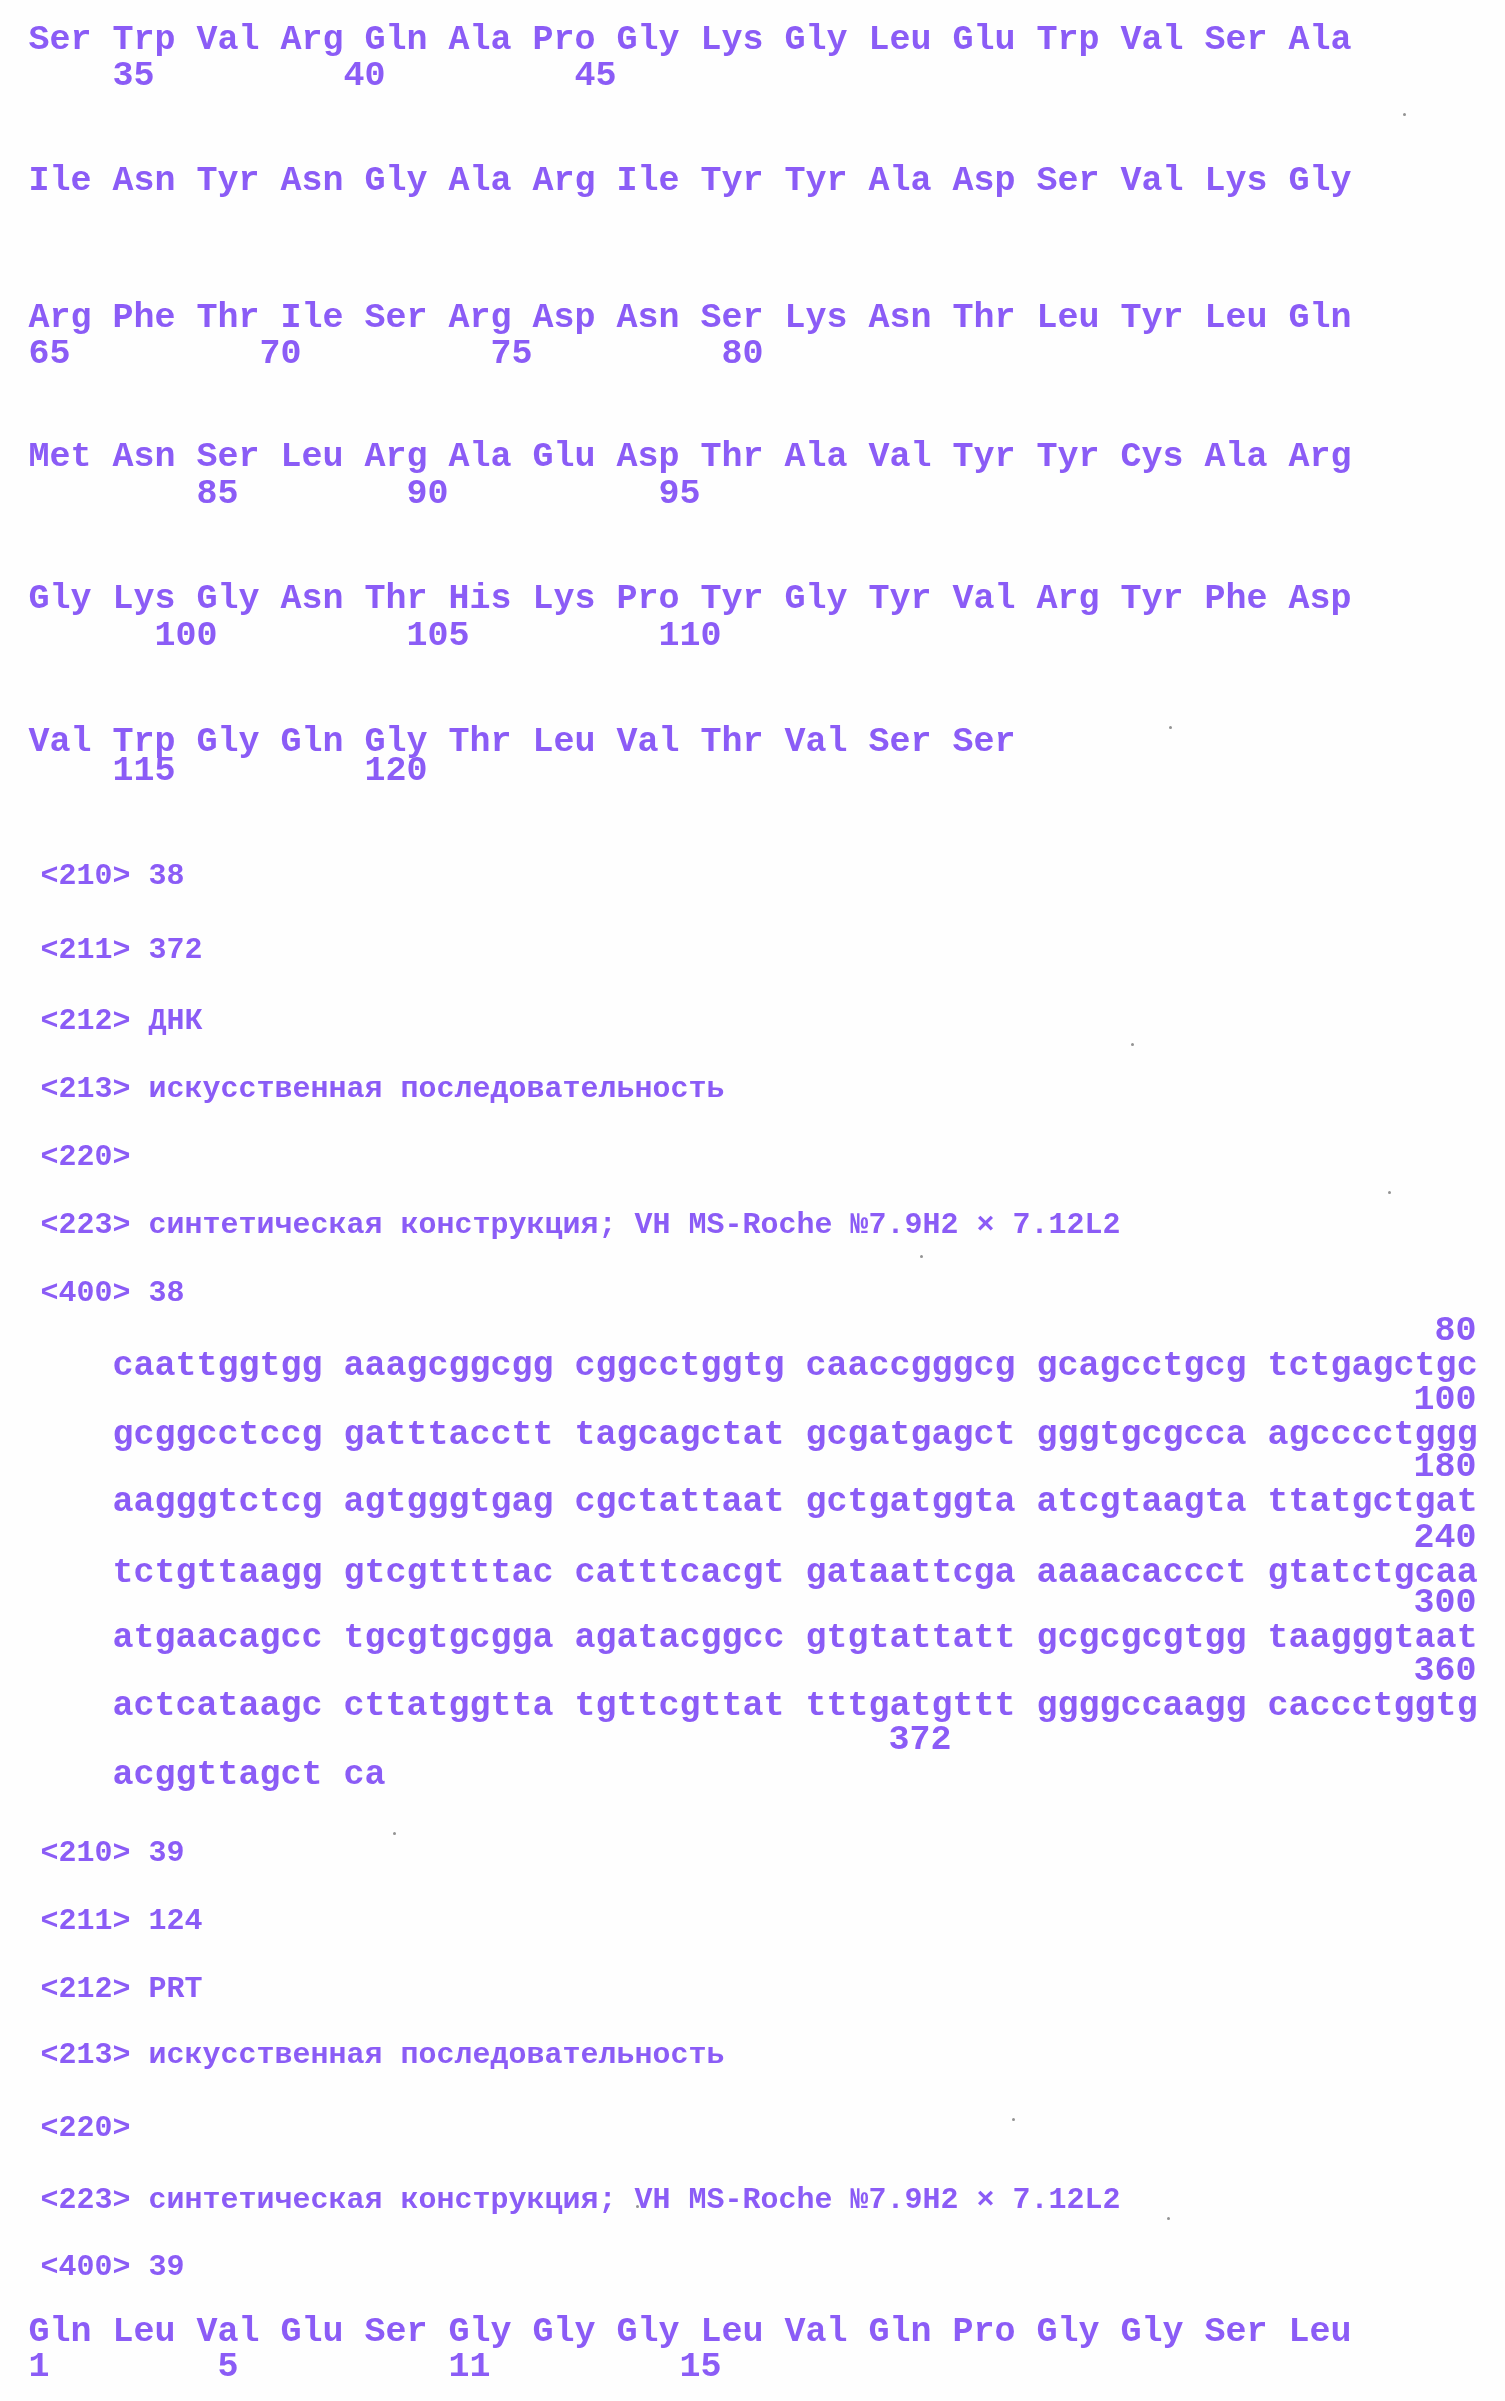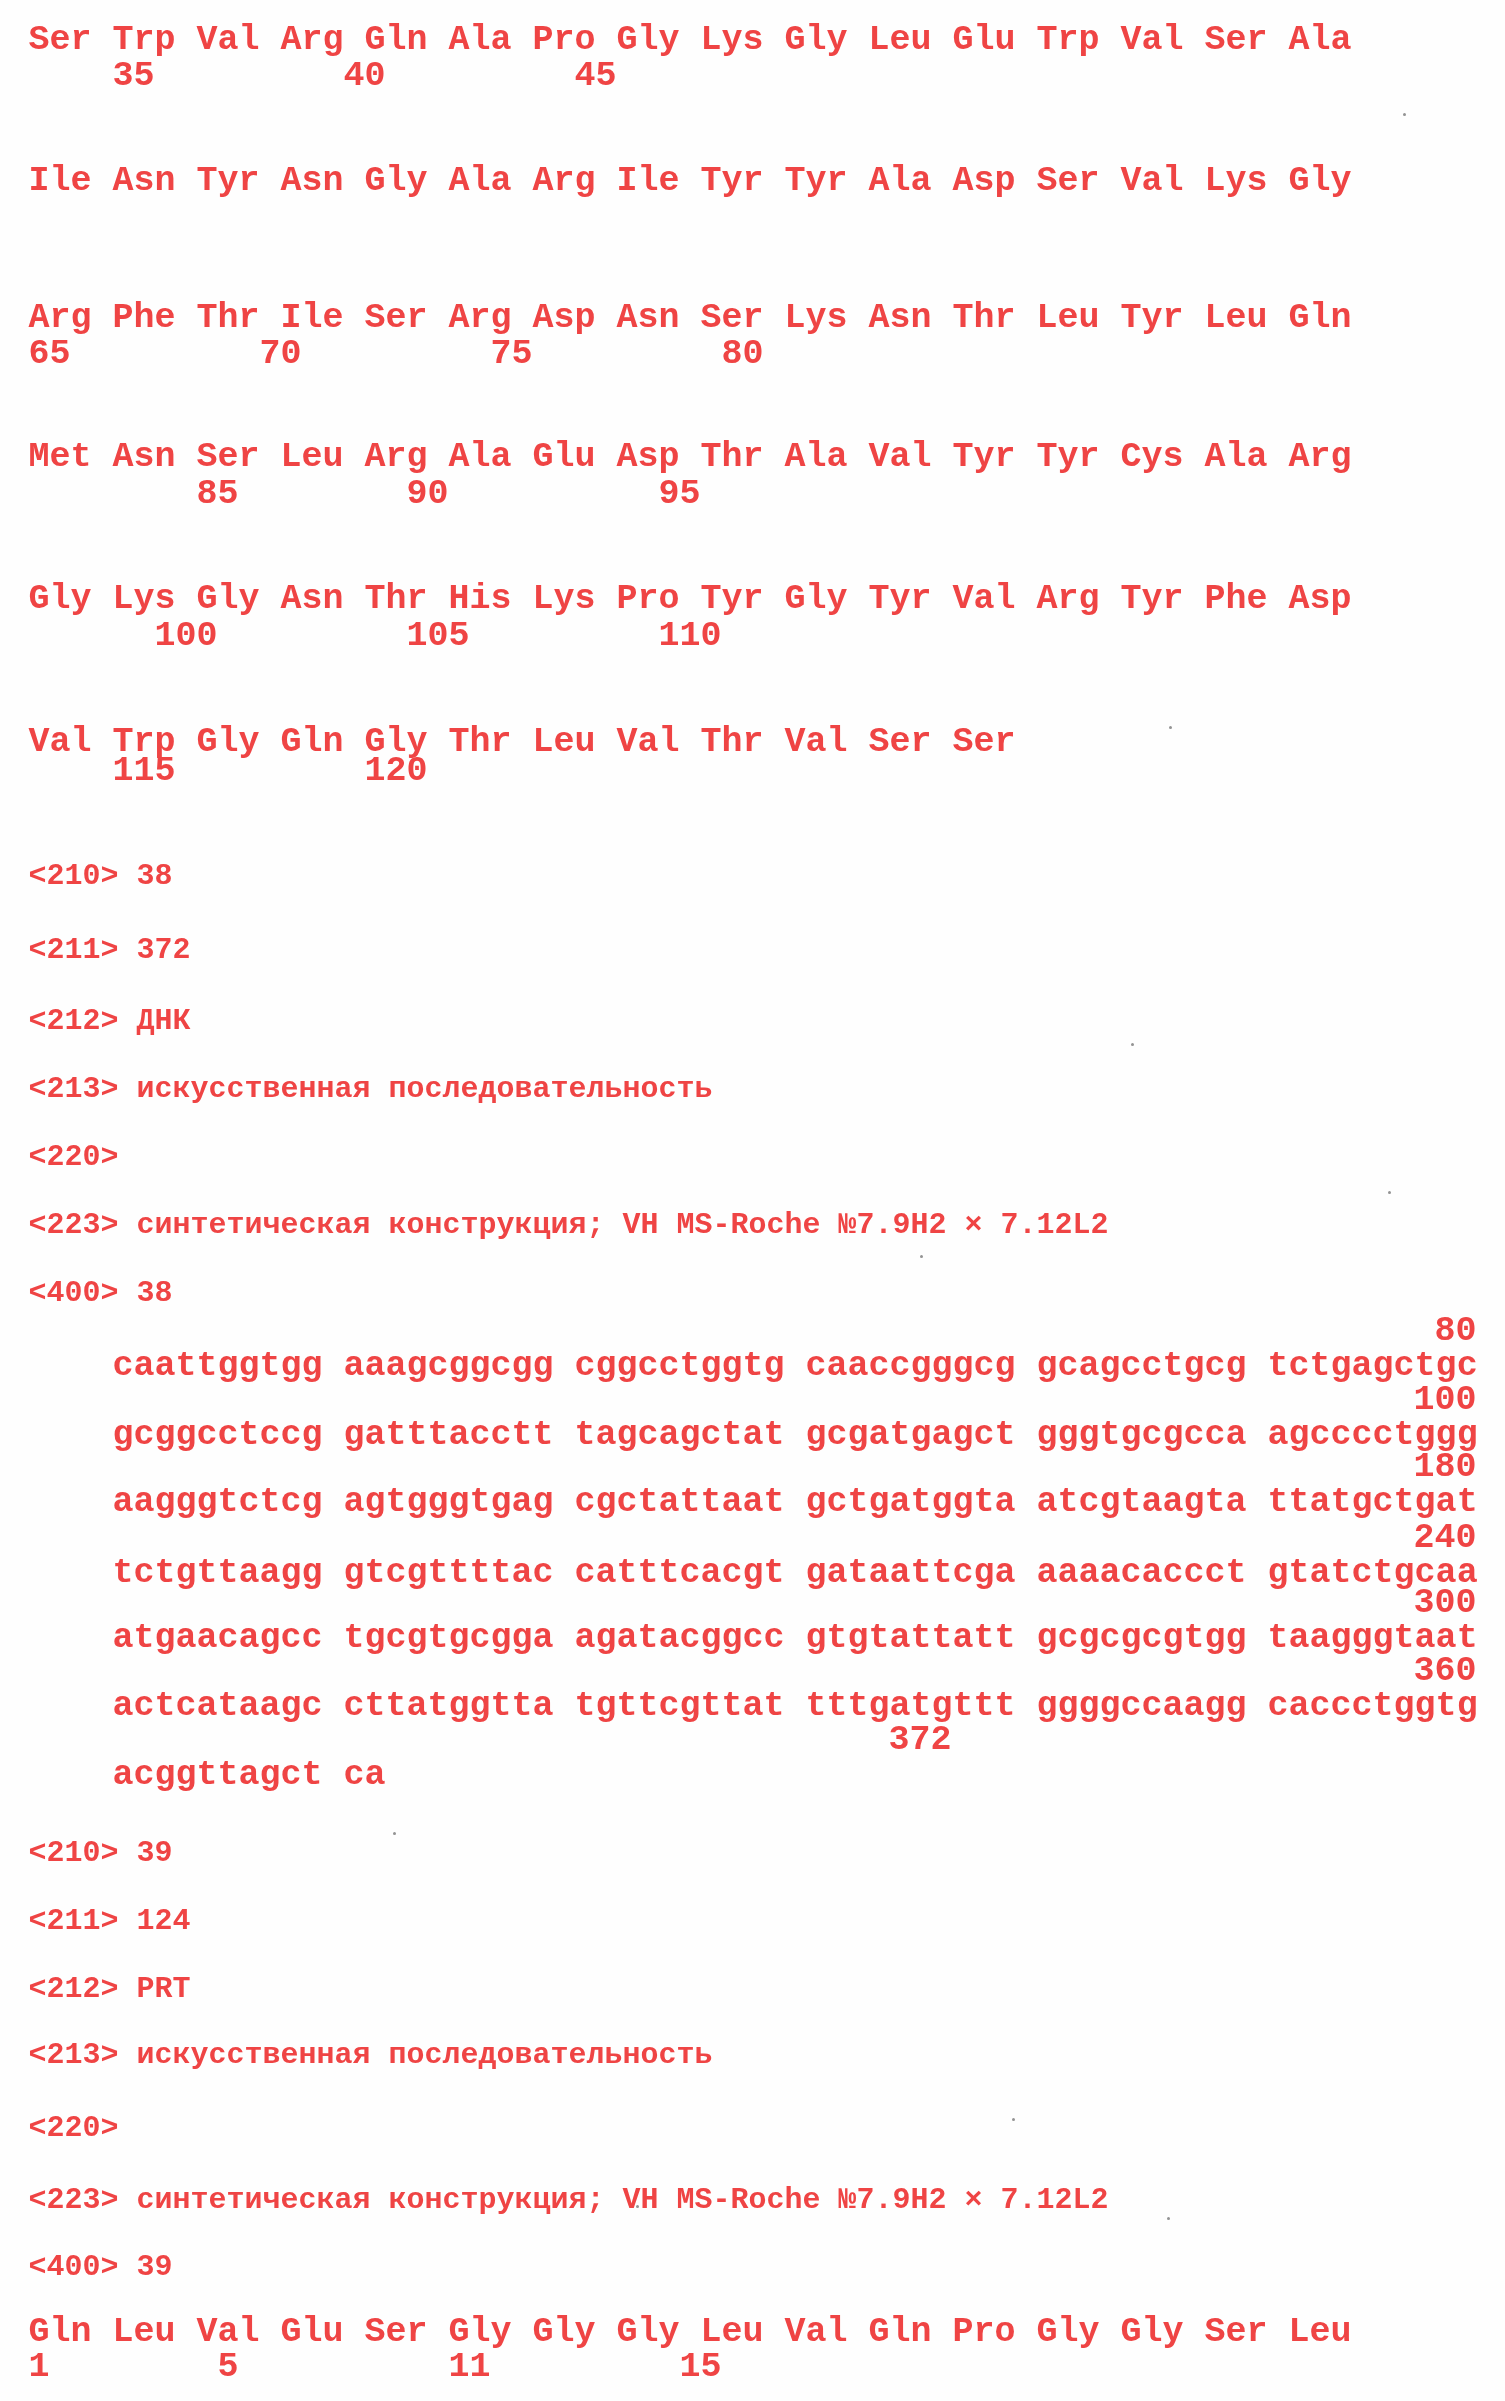--- a/index.html
+++ b/index.html
@@ -5,34 +5,34 @@
   html, body {
     margin: 0;
     padding: 0;
     background: #ffffff;
   }
   .page {
     position: relative;
     width: 1506px;
     height: 2401px;
     background: #fefefe;
-    color: #ef4444;
+    color: #8b5cf6;
     font-family: "Liberation Mono", "DejaVu Sans Mono", monospace;
     font-weight: 700;
     overflow: hidden;
   }
   .ln {
     position: absolute;
     left: 28.4px;
     white-space: pre;
     line-height: 1;
     letter-spacing: 0;
   }
   .seqfont { font-size: 35px; }
-  .metafont { font-size: 30px; }
+  .metafont { font-size: 30px; margin-left: 12px; }
   .dna-row { width: 1448px; }
   .dna-pos-right {
     position: absolute;
     top: 0;
     right: 0;
     white-space: pre;
   }
   .dna-pos-inline {
     position: absolute;
     top: 0;

